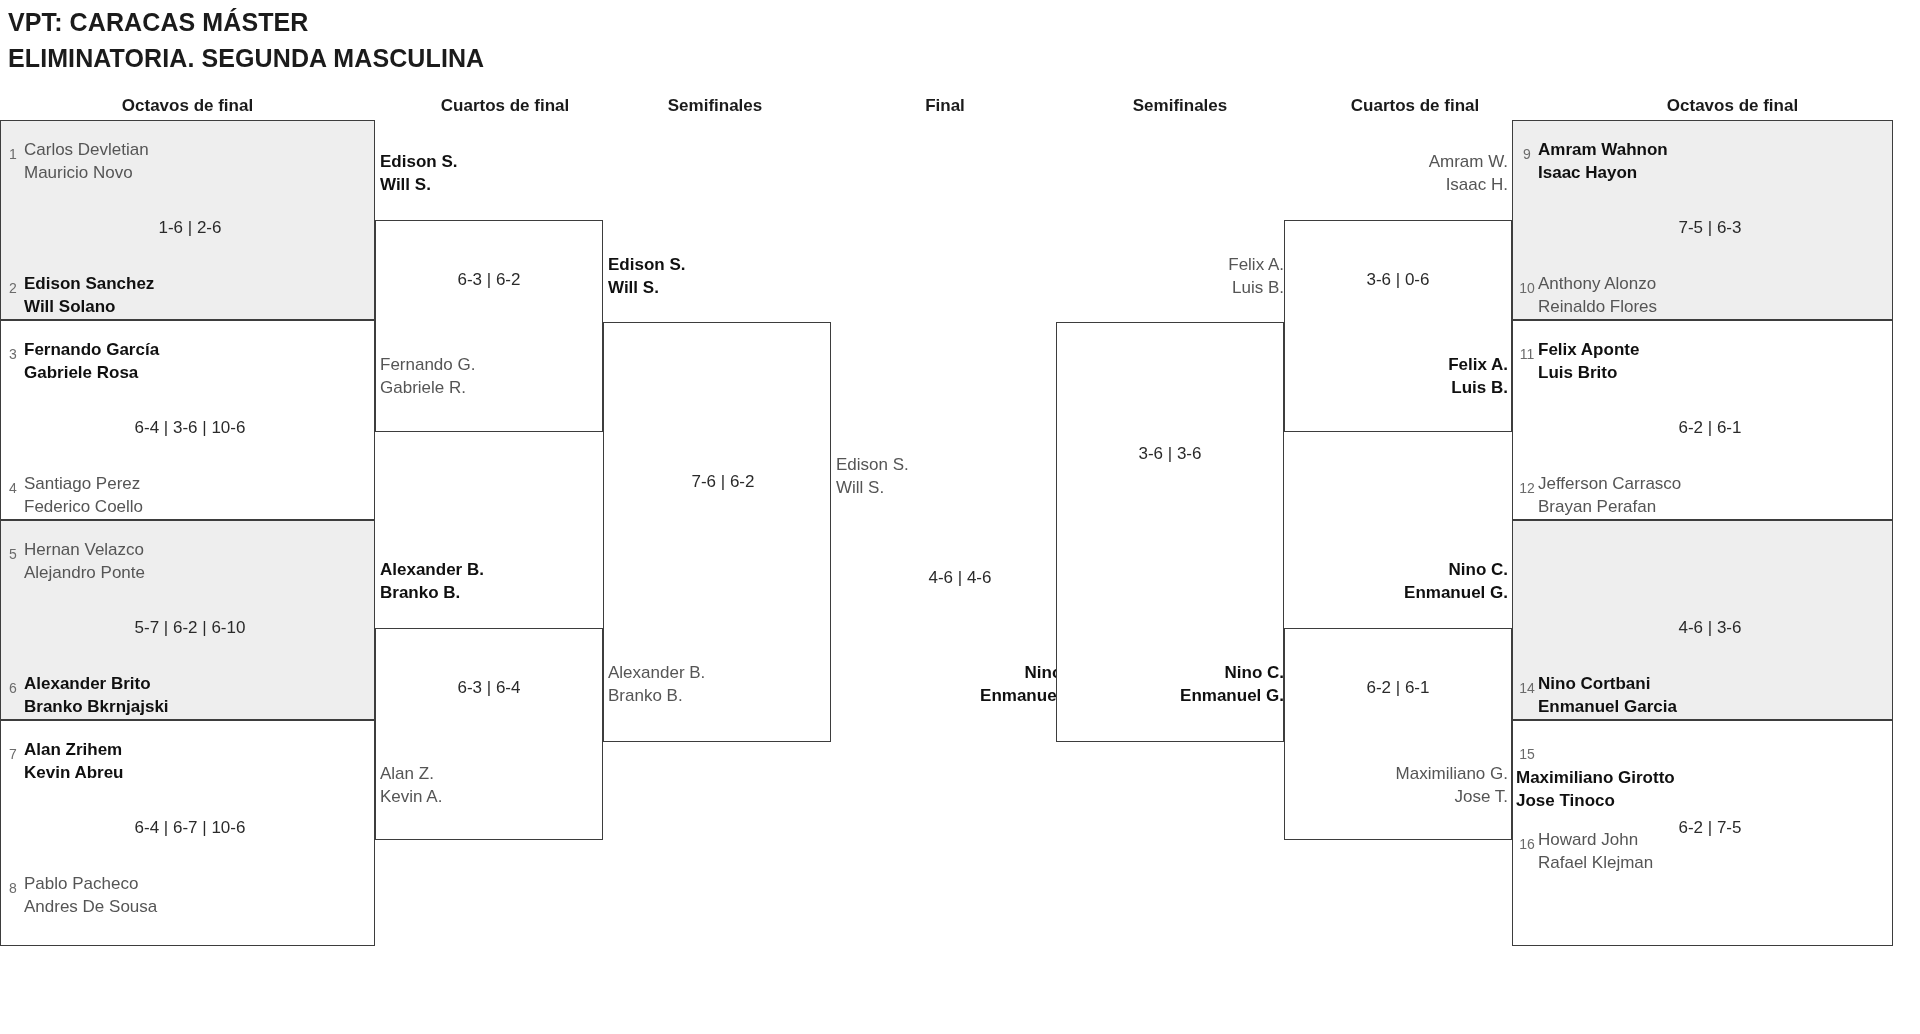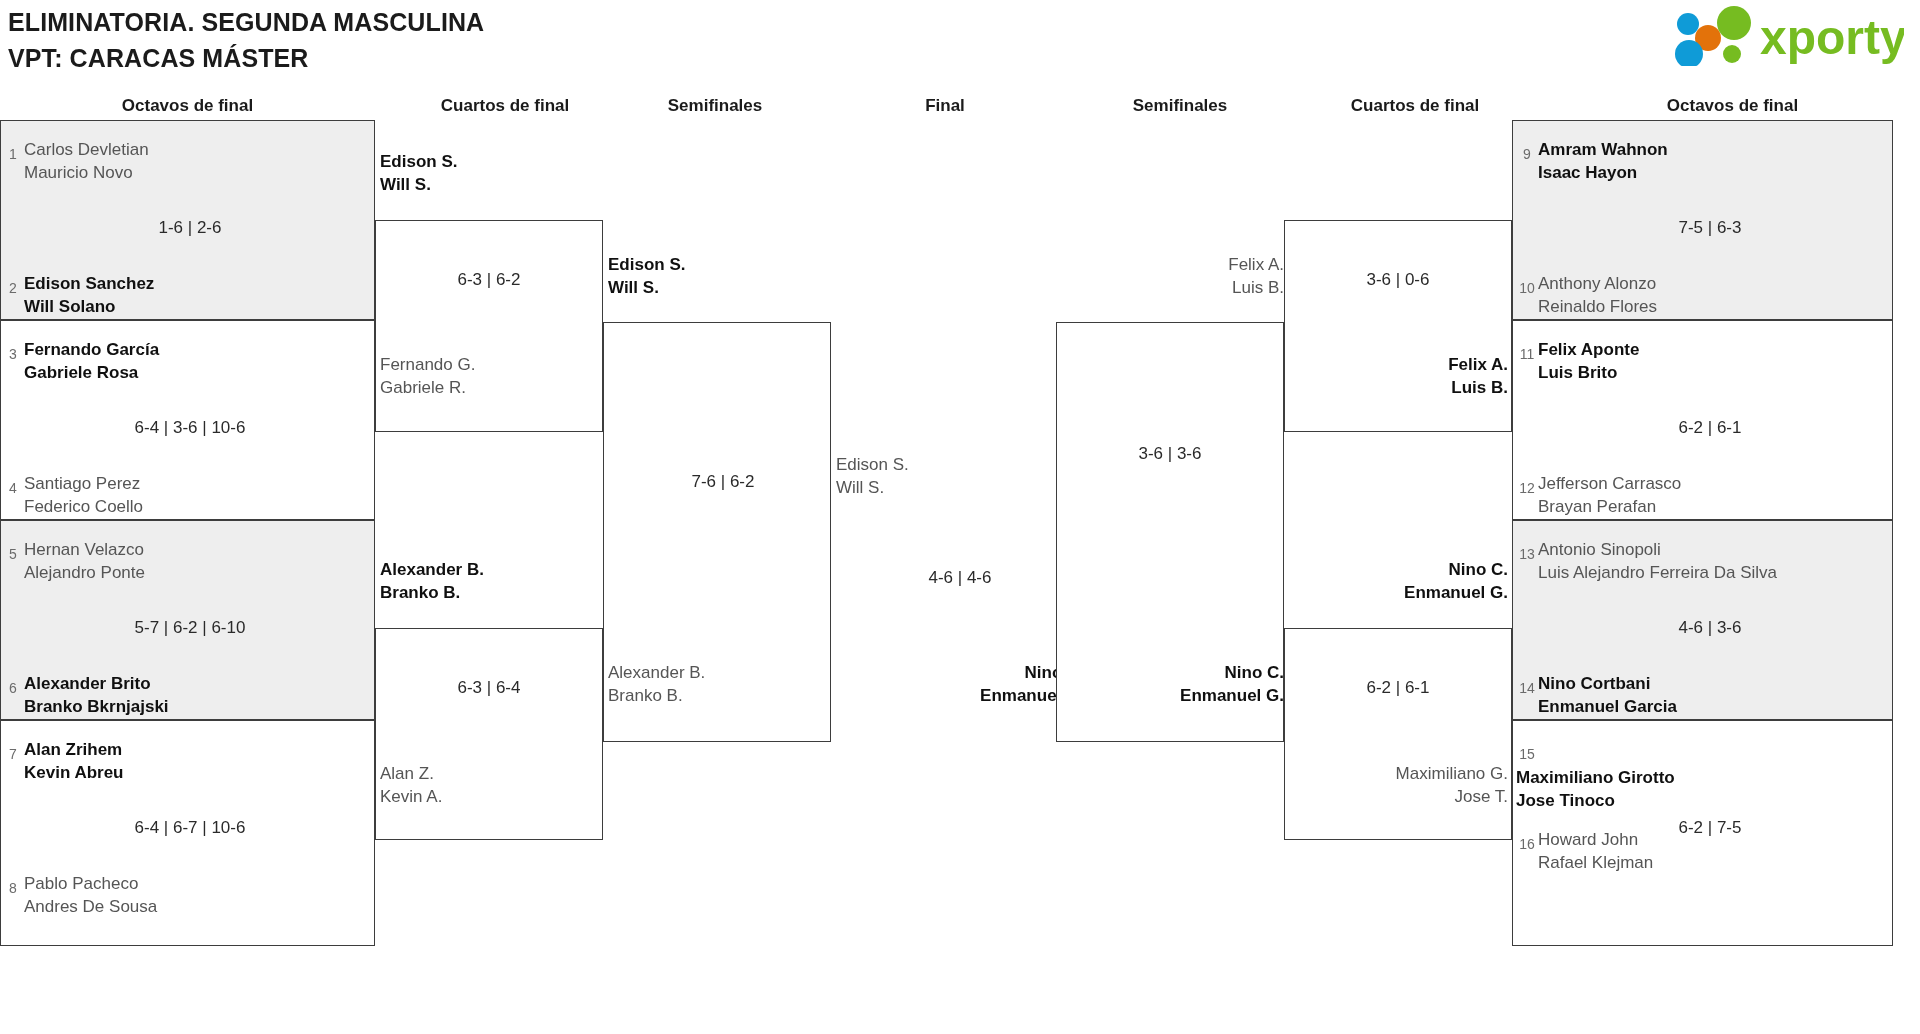--- a/index.html
+++ b/index.html
@@ -62,36 +62,24 @@
     font-size: 17px; color: #2a2a2a; font-weight: 400;
     white-space: nowrap; text-align: center;
   }
 </style>
 </head>
 <body>
 
 <div id="root">
 
   <div class="title-block">
+    <div class="title-line">VPT: CARACAS MÁSTER</div>
     <div class="title-line">ELIMINATORIA. SEGUNDA MASCULINA</div>
-    <div class="title-line">VPT: CARACAS MÁSTER</div>
-  </div>
-
-  <div class="logo">
-    <svg width="240" height="60" viewBox="0 0 240 60" xmlns="http://www.w3.org/2000/svg" aria-label="xporty">
-      <g>
-        <circle cx="24" cy="18" r="11" fill="#0f9bd7"></circle>
-        <circle cx="44" cy="32" r="13" fill="#e3720a"></circle>
-        <circle cx="70" cy="17" r="17" fill="#76bc21"></circle>
-        <circle cx="25" cy="48" r="14" fill="#0f9bd7"></circle>
-        <circle cx="68" cy="48" r="9" fill="#76bc21"></circle>
-      </g>
-      <text x="96" y="48" font-family="Liberation Sans, sans-serif" font-size="48" font-weight="700" fill="#76bc21">xporty</text>
-    </svg>
-  </div>
+  </div>
+
 
   <div class="round-hdr" style="left:0px;width:375px;">Octavos de final</div>
   <div class="round-hdr" style="left:375px;width:260px;">Cuartos de final</div>
   <div class="round-hdr" style="left:590px;width:250px;">Semifinales</div>
   <div class="round-hdr" style="left:820px;width:250px;">Final</div>
   <div class="round-hdr" style="left:1055px;width:250px;">Semifinales</div>
   <div class="round-hdr" style="left:1285px;width:260px;">Cuartos de final</div>
   <div class="round-hdr" style="left:1545px;width:375px;">Octavos de final</div>
 
   <div class="mbox shaded" style="left:0px;top:120px;width:375px;height:200px;"></div>
@@ -237,20 +225,26 @@
         <span>Nino C.</span>
         <span>Enmanuel G.</span>
       </div>
   </div>
 
   <div class="score" style="left:1056px;top:444px;width:228px;">3-6 | 3-6</div>
 
   <div class="mbox" style="left:1284px;top:220px;width:228px;height:212px;"></div>
   <div class="mbox" style="left:1284px;top:628px;width:228px;height:212px;"></div>
 
+  <div class="team loser right" style="left:1284px;top:150px;width:224px;">
+    <div class="names">
+        <span>Amram W.</span>
+        <span>Isaac H.</span>
+      </div>
+  </div>
   <div class="team winner right" style="left:1284px;top:353px;width:224px;">
     <div class="names">
         <span>Felix A.</span>
         <span>Luis B.</span>
       </div>
   </div>
   <div class="team winner right" style="left:1284px;top:558px;width:224px;">
     <div class="names">
         <span>Nino C.</span>
         <span>Enmanuel G.</span>
@@ -292,27 +286,20 @@
         <span>Luis Brito</span>
       </div>
   </div>
   <div class="team loser" style="left:1516px;top:472px;">
     <div class="seed">12</div>
     <div class="names">
         <span>Jefferson Carrasco</span>
         <span>Brayan Perafan</span>
       </div>
   </div>
-  <div class="team loser" style="left:1516px;top:538px;">
-    <div class="seed">13</div>
-    <div class="names">
-        <span>Antonio Sinopoli</span>
-        <span>Luis Alejandro Ferreira Da Silva</span>
-      </div>
-  </div>
   <div class="team winner" style="left:1516px;top:672px;">
     <div class="seed">14</div>
     <div class="names">
         <span>Nino Cortbani</span>
         <span>Enmanuel Garcia</span>
       </div>
   </div>
   <div class="team winner" style="left:1516px;top:738px;flex-direction:column;">
     <div class="seed">15</div>
     <div class="names">

